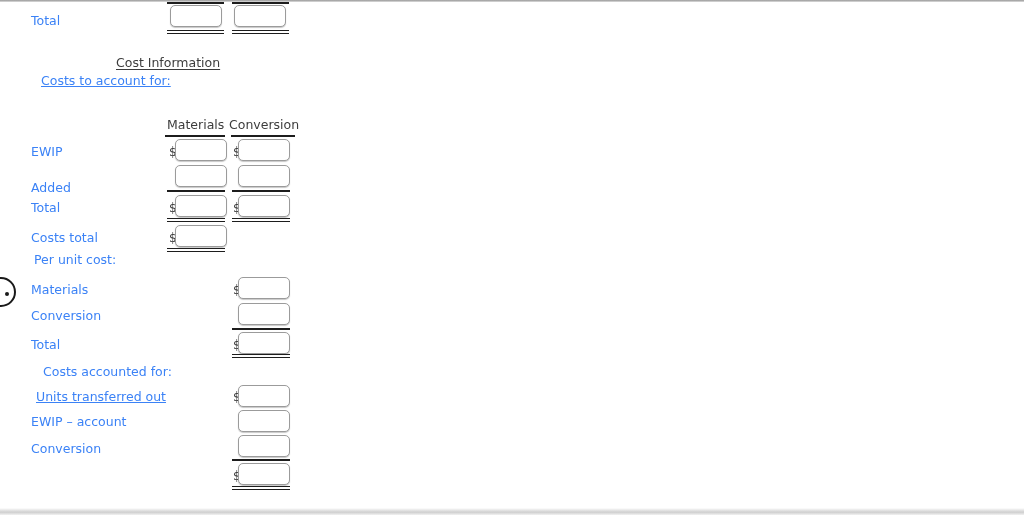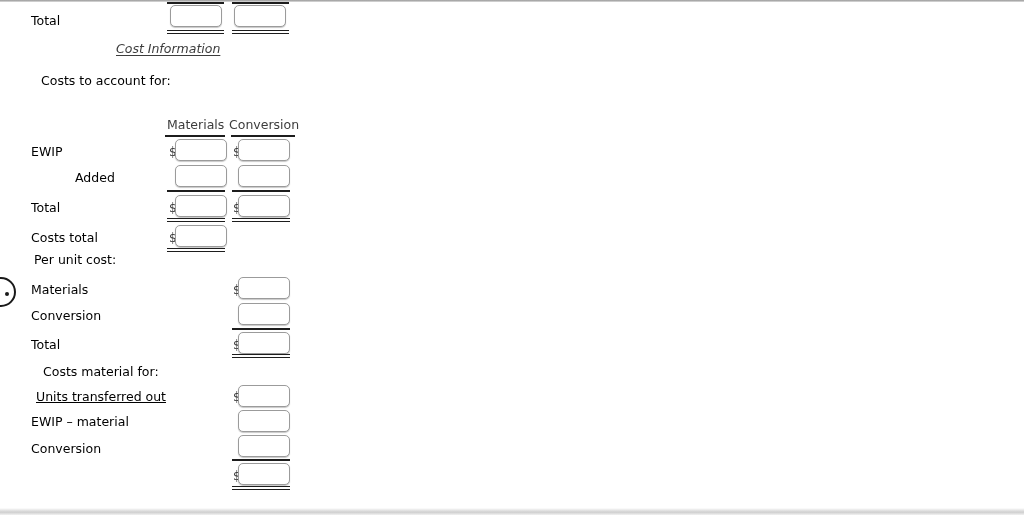--- a/index.html
+++ b/index.html
@@ -47,21 +47,21 @@
     background: #1a1a1a;
   }
 
   
   .abs { position: absolute; }
 
   .lbl {
     font-size: 12.5px;
     line-height: 14px;
     white-space: nowrap;
-    color: #000000;
+    color: #3b82f6;
   }
 
   .hdr {
     font-size: 12.5px;
     line-height: 14px;
     white-space: nowrap;
     color: #3c3c3c;
     text-align: center;
   }
 
@@ -125,37 +125,37 @@
 <div class="abs rule-head" style="left:232px; top:2px; width:57px;"></div>
 
 <div class="abs lbl" style="left:31px; top:14px;">Total</div>
 
 <input class="abs cell" type="text" style="left: 170px; top: 5px;" value="">
 <input class="abs cell" type="text" style="left: 234px; top: 5px;" value="">
 
 <div class="abs rule-double" style="left:167px; top:30px; width:57px;"></div>
 <div class="abs rule-double" style="left:232px; top:30px; width:57px;"></div>
 
-<div class="abs section-title" style="left:116px; top:42px;font-style:italic;">Cost Information</div>
-
-<div class="abs lbl" style="left:41px; top:74px;">Costs to account for:</div>
+<div class="abs section-title" style="left:116px; top:56px;">Cost Information</div>
+
+<div class="abs lbl" style="left:41px; top:74px;text-decoration:underline;">Costs to account for:</div>
 
 <div class="abs hdr" style="left:167px; top:118px; width:57px;">Materials</div>
 <div class="abs hdr" style="left:229px; top:118px; width:68px;">Conversion</div>
 
 <div class="abs rule-head" style="left:165px; top:135px; width:60px;"></div>
 <div class="abs rule-head" style="left:231px; top:135px; width:64px;"></div>
 
 <div class="abs lbl" style="left:31px; top:145px;">EWIP</div>
 <div class="abs dollar" style="left:169px; top:145px;">$</div>
 <input class="abs cell" type="text" style="left: 175px; top: 139px;" value="">
 <div class="abs dollar" style="left:233px; top:145px;">$</div>
 <input class="abs cell" type="text" style="left: 238px; top: 139px;" value="">
 
-<div class="abs lbl" style="left:31px; top:171px;margin-left:44px;">Added</div>
+<div class="abs lbl" style="left:31px; top:181px;">Added</div>
 <input class="abs cell" type="text" style="left: 175px; top: 165px;" value="">
 <input class="abs cell" type="text" style="left: 238px; top: 165px;" value="">
 
 <div class="abs rule-single" style="left:167px; top:190px; width:58px;"></div>
 <div class="abs rule-single" style="left:232px; top:190px; width:58px;"></div>
 
 <div class="abs lbl" style="left:31px; top:201px;">Total</div>
 <div class="abs dollar" style="left:169px; top:201px;">$</div>
 <input class="abs cell" type="text" style="left: 175px; top: 195px;" value="">
 <div class="abs dollar" style="left:233px; top:201px;">$</div>
@@ -179,27 +179,27 @@
 <input class="abs cell" type="text" style="left: 238px; top: 303px;" value="">
 
 <div class="abs rule-single" style="left:232px; top:328px; width:58px;"></div>
 
 <div class="abs lbl" style="left:31px; top:338px;">Total</div>
 <div class="abs dollar" style="left:233px; top:338px;">$</div>
 <input class="abs cell" type="text" style="left: 238px; top: 332px;" value="">
 
 <div class="abs rule-double" style="left:232px; top:354px; width:58px;"></div>
 
-<div class="abs lbl" style="left:43px; top:365px;">Costs material for:</div>
+<div class="abs lbl" style="left:43px; top:365px;">Costs accounted for:</div>
 
 <div class="abs lbl" style="left:36px; top:390px;text-decoration:underline;">Units transferred out</div>
 <div class="abs dollar" style="left:233px; top:390px;">$</div>
 <input class="abs cell" type="text" style="left: 238px; top: 385px;" value="">
 
-<div class="abs lbl" style="left:31px; top:415px;">EWIP – material</div>
+<div class="abs lbl" style="left:31px; top:415px;">EWIP – account</div>
 <input class="abs cell" type="text" style="left: 238px; top: 410px;" value="">
 
 <div class="abs lbl" style="left:31px; top:442px;">Conversion</div>
 <input class="abs cell" type="text" style="left: 238px; top: 435px;" value="">
 
 <div class="abs rule-single" style="left:232px; top:459px; width:58px;"></div>
 
 <div class="abs lbl" style="left:31px; top:470px;"></div>
 <div class="abs dollar" style="left:233px; top:469px;">$</div>
 <input class="abs cell" type="text" style="left: 238px; top: 463px;" value="">

